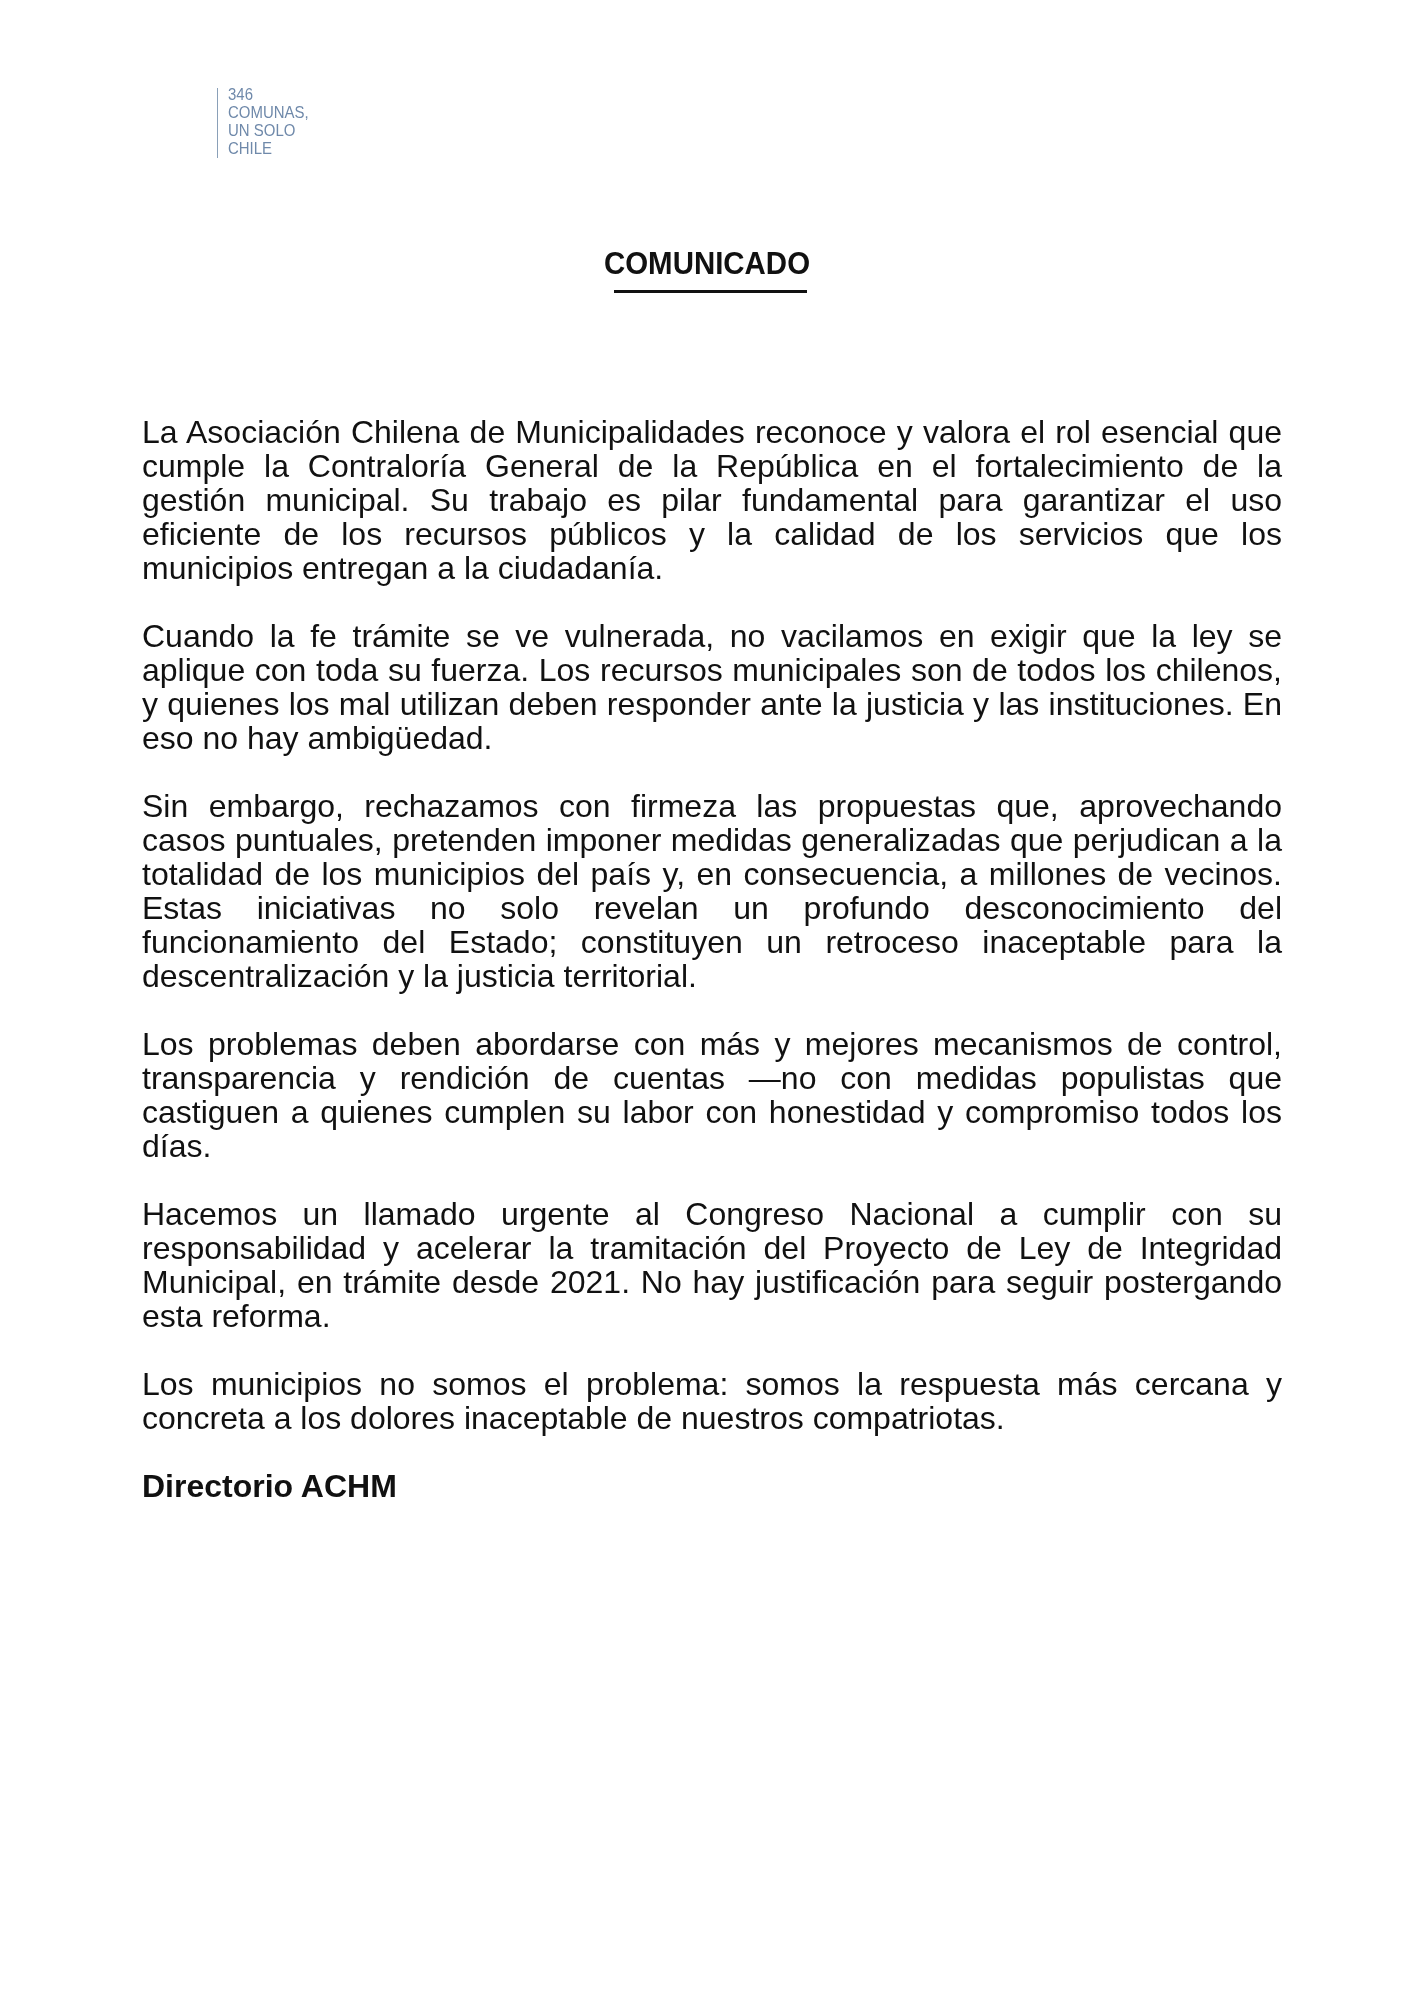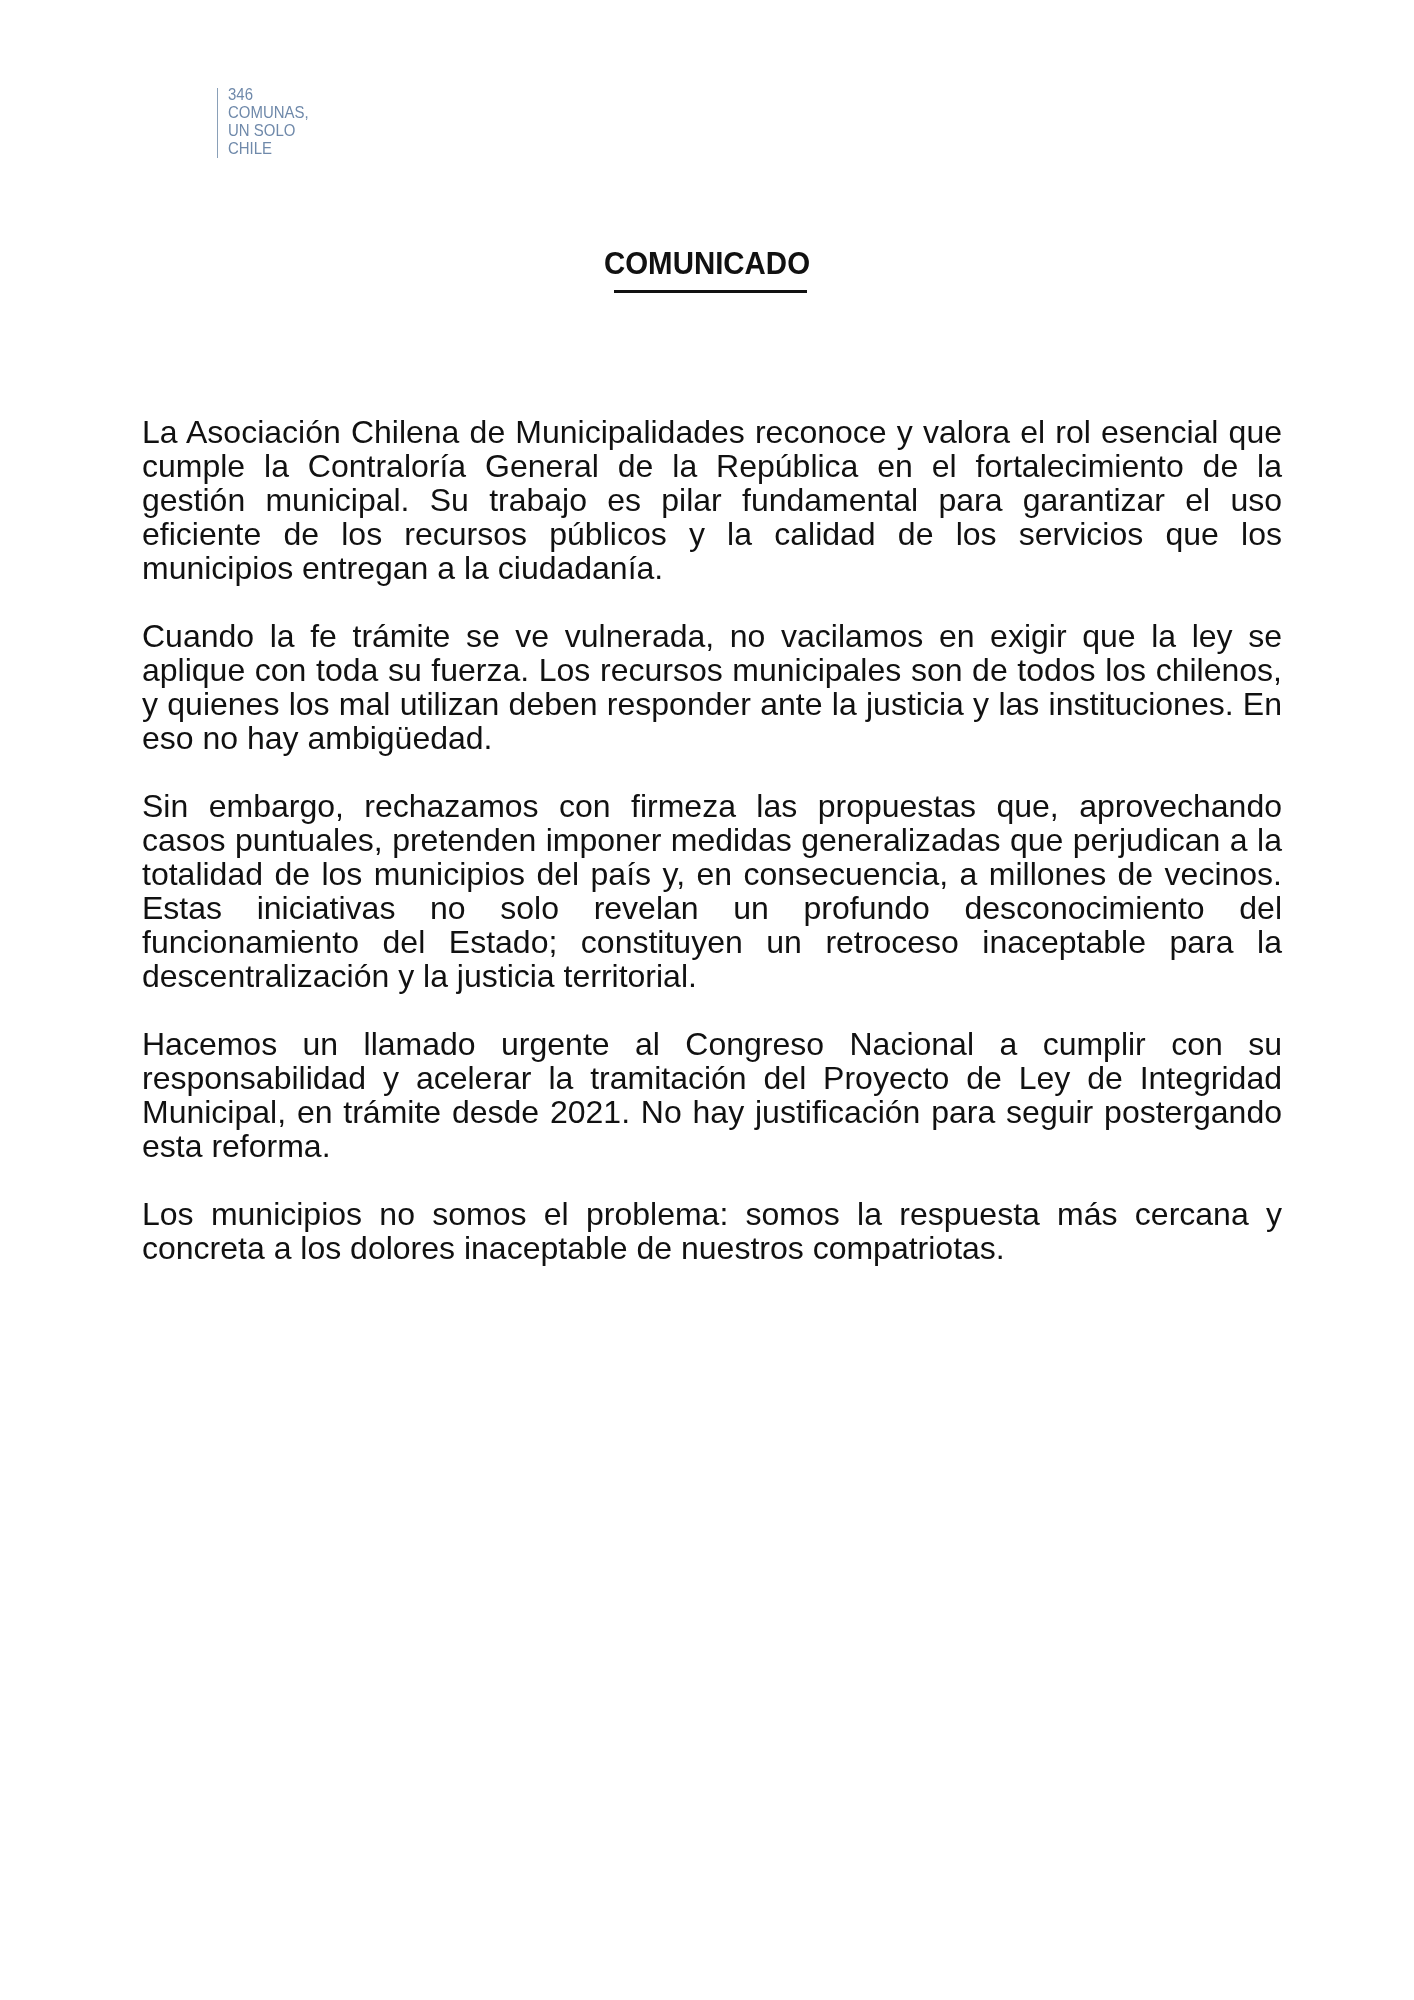--- a/index.html
+++ b/index.html
@@ -30,15 +30,17 @@
   </div>
 </div>
 
 <div class="title">COMUNICADO</div>
 <div class="title-rule"></div>
 
 <div class="body">
   <p>La Asociación Chilena de Municipalidades reconoce y valora el rol esencial que cumple la Contraloría General de la República en el fortalecimiento de la gestión municipal. Su trabajo es pilar fundamental para garantizar el uso eficiente de los recursos públicos y la calidad de los servicios que los municipios entregan a la ciudadanía.</p>
   <p>Cuando la fe trámite se ve vulnerada, no vacilamos en exigir que la ley se aplique con toda su fuerza. Los recursos municipales son de todos los chilenos, y quienes los mal utilizan deben responder ante la justicia y las instituciones. En eso no hay ambigüedad.</p>
   <p>Sin embargo, rechazamos con firmeza las propuestas que, aprovechando casos puntuales, pretenden imponer medidas generalizadas que perjudican a la totalidad de los municipios del país y, en consecuencia, a millones de vecinos. Estas iniciativas no solo revelan un profundo desconocimiento del funcionamiento del Estado; constituyen un retroceso inaceptable para la descentralización y la justicia territorial.</p>
+  <p>Los problemas deben abordarse con más y mejores mecanismos de control, transparencia y rendición de cuentas —no con medidas populistas que castiguen a quienes cumplen su labor con honestidad y compromiso todos los días.</p>
   <p>Hacemos un llamado urgente al Congreso Nacional a cumplir con su responsabilidad y acelerar la tramitación del Proyecto de Ley de Integridad Municipal, en trámite desde 2021. No hay justificación para seguir postergando esta reforma.</p>
   <p>Los municipios no somos el problema: somos la respuesta más cercana y concreta a los dolores inaceptable de nuestros compatriotas.</p>
+  <p class="sig">Directorio ACHM</p>
 </div>
 
 </body></html>

